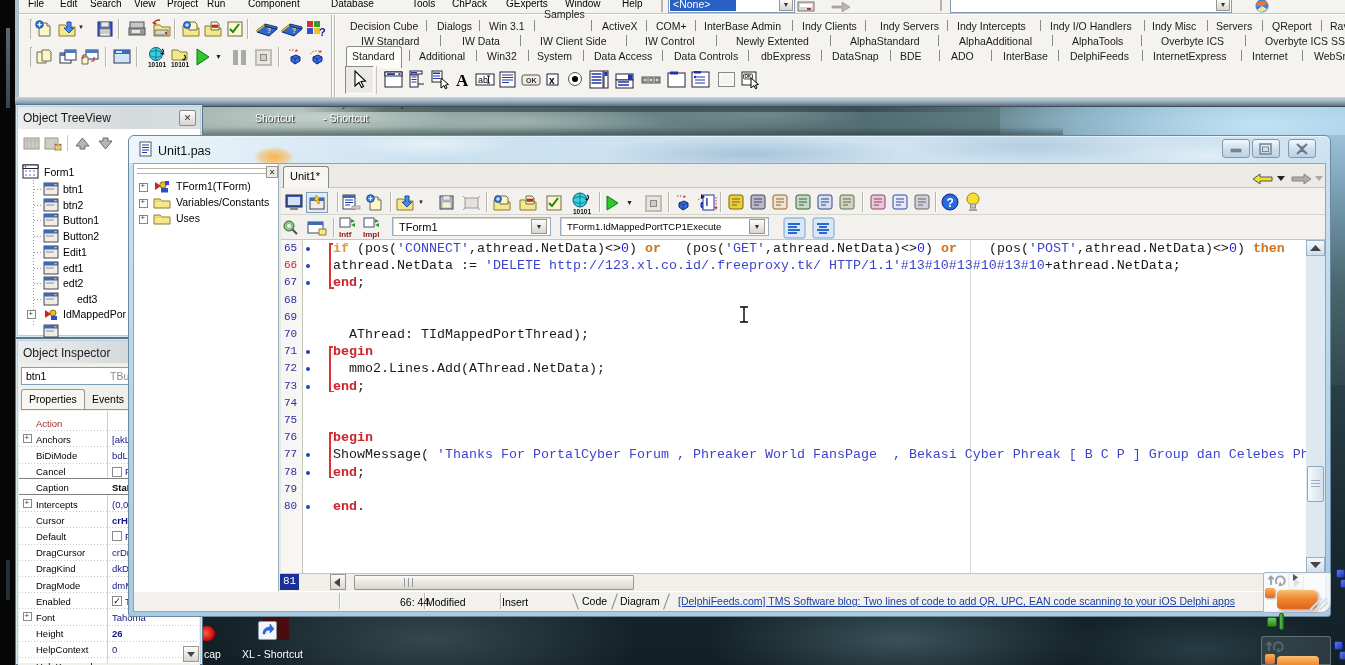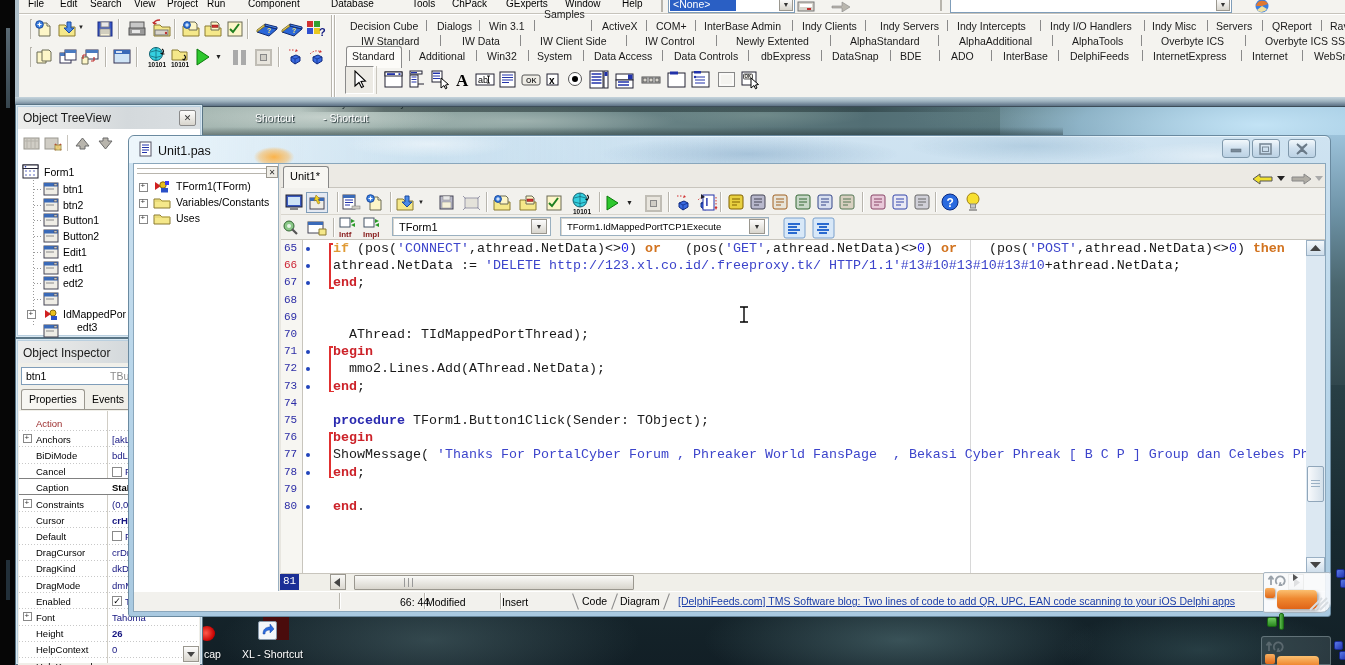--- a/index.html
+++ b/index.html
@@ -459,21 +459,21 @@
     <path d="M3 7 h8" stroke="#8a8a8a" stroke-width="1"></path>
   </svg>
 <div style="position:absolute;left:63px;top:277.19999999999993px;font:10.5px 'Liberation Sans',sans-serif;color:#000;white-space:pre;">edt2</div>
 <div style="left:34px;top:298.8999999999999px;width:9px;height:1px;background:repeating-linear-gradient(90deg,#999 0 1px,transparent 1px 3px)"></div>
 <svg style="position:absolute;left:43px;top:291.8999999999999px" width="17" height="14" viewBox="0 0 17 14">
     <rect x="1" y="1" width="14" height="12" fill="#efede6" stroke="#445"></rect>
     <rect x="1" y="1" width="14" height="3.5" fill="#3a6ab8"></rect>
     <rect x="11" y="1.8" width="3" height="2" fill="#d0cdc5" stroke="#445" stroke-width="0.5"></rect>
     <path d="M3 7 h8" stroke="#8a8a8a" stroke-width="1"></path>
   </svg>
-<div style="position:absolute;left:77px;top:292.8999999999999px;font:10.5px 'Liberation Sans',sans-serif;color:#000;white-space:pre;margin-top:28px;">edt3</div>
+<div style="position:absolute;left:77px;top:292.8999999999999px;font:10.5px 'Liberation Sans',sans-serif;color:#000;white-space:pre;">edt3</div>
 <div style="left:27px;top:310px;width:9px;height:9px;background:#fff;border:1px solid #888"></div>
 <div style="position:absolute;left:28.5px;top:308.5px;font:8px 'Liberation Sans',sans-serif;color:#333;white-space:pre;">+</div>
 <svg style="position:absolute;left:43px;top:307px" width="17" height="15" viewBox="0 0 17 15">
     <path d="M2 3 L8 7 L2 11 Z" fill="#d02020"></path>
     <circle cx="10" cy="6" r="3" fill="#e8c020" stroke="#8a6a10"></circle>
     <rect x="8" y="9" width="6" height="4" fill="#2a50c8"></rect>
   </svg>
 <div style="position:absolute;left:63px;top:308px;font:10.5px 'Liberation Sans',sans-serif;color:#000;white-space:pre;">IdMappedPor</div>
 <svg style="position:absolute;left:43px;top:324px" width="17" height="14" viewBox="0 0 17 14">
     <rect x="1" y="1" width="14" height="12" fill="#efede6" stroke="#445"></rect>
@@ -506,21 +506,21 @@
 <div style="left:19px;top:462.59999999999997px;width:180px;height:1px;background:repeating-linear-gradient(90deg,#c8c8c8 0 1px,transparent 1px 3px)"></div>
 <div style="position:absolute;left:36px;top:466.09999999999997px;font:9.5px 'Liberation Sans',sans-serif;color:#000;white-space:pre;">Cancel</div>
 <div style="left:112px;top:466.59999999999997px;width:10px;height:10px;background:#fff;border:1px solid #8a8a8a;font:9px 'Liberation Sans';line-height:9px;text-align:center;color:#000"></div>
 <div style="position:absolute;left:125px;top:466.09999999999997px;font:9.5px 'Liberation Sans',sans-serif;color:#151580;white-space:pre;">False</div>
 <div style="left:19px;top:478.79999999999995px;width:180px;height:1px;background:repeating-linear-gradient(90deg,#c8c8c8 0 1px,transparent 1px 3px)"></div>
 <div style="left:19px;top:478.29999999999995px;width:180px;height:17px;border-top:1px solid #808080;border-bottom:1px solid #808080;background:#fff"></div>
 <div style="position:absolute;left:36px;top:482.29999999999995px;font:9.5px 'Liberation Sans',sans-serif;color:#000;white-space:pre;">Caption</div>
 <div style="position:absolute;left:112px;top:482.29999999999995px;font:9.5px 'Liberation Sans',sans-serif;font-weight:bold;color:#000;white-space:pre;">StaI</div>
 <div style="left:23px;top:498.99999999999994px;width:9px;height:9px;background:#fff;border:1px solid #888"></div>
 <div style="position:absolute;left:24.5px;top:497.49999999999994px;font:8px 'Liberation Sans',sans-serif;color:#333;white-space:pre;">+</div>
-<div style="position:absolute;left:36px;top:498.49999999999994px;font:9.5px 'Liberation Sans',sans-serif;color:#000;white-space:pre;">Constraints</div>
+<div style="position:absolute;left:36px;top:498.49999999999994px;font:9.5px 'Liberation Sans',sans-serif;color:#000;white-space:pre;">Intercepts</div>
 <div style="position:absolute;left:112px;top:498.49999999999994px;font:9.5px 'Liberation Sans',sans-serif;color:#151580;white-space:pre;">(0,0,0)</div>
 <div style="left:19px;top:511.19999999999993px;width:180px;height:1px;background:repeating-linear-gradient(90deg,#c8c8c8 0 1px,transparent 1px 3px)"></div>
 <div style="position:absolute;left:36px;top:514.6999999999999px;font:9.5px 'Liberation Sans',sans-serif;color:#000;white-space:pre;">Cursor</div>
 <div style="position:absolute;left:112px;top:514.6999999999999px;font:9.5px 'Liberation Sans',sans-serif;font-weight:bold;color:#151580;white-space:pre;">crHandPoint</div>
 <div style="left:19px;top:527.4px;width:180px;height:1px;background:repeating-linear-gradient(90deg,#c8c8c8 0 1px,transparent 1px 3px)"></div>
 <div style="position:absolute;left:36px;top:530.9px;font:9.5px 'Liberation Sans',sans-serif;color:#000;white-space:pre;">Default</div>
 <div style="left:112px;top:531.4px;width:10px;height:10px;background:#fff;border:1px solid #8a8a8a;font:9px 'Liberation Sans';line-height:9px;text-align:center;color:#000"></div>
 <div style="position:absolute;left:125px;top:530.9px;font:9.5px 'Liberation Sans',sans-serif;color:#151580;white-space:pre;">False</div>
 <div style="left:19px;top:543.6px;width:180px;height:1px;background:repeating-linear-gradient(90deg,#c8c8c8 0 1px,transparent 1px 3px)"></div>
 <div style="position:absolute;left:36px;top:547.1px;font:9.5px 'Liberation Sans',sans-serif;color:#000;white-space:pre;">DragCursor</div>
@@ -844,21 +844,20 @@
 <div style="left:333px;top:240px;width:973px;height:333px;overflow:hidden">
     <pre style="position:absolute;left:0;top:0.0px;color:#1a1a1a"><span class="ki">if</span> (pos(<span class="st">'CONNECT'</span>,athread.NetData)&lt;&gt;<span class="nu">0</span>) <span class="kf">or</span>   (pos(<span class="st">'GET'</span>,athread.NetData)&lt;&gt;<span class="nu">0</span>) <span class="kf">or</span>    (pos(<span class="st">'POST'</span>,athread.NetData)&lt;&gt;<span class="nu">0</span>) <span class="kf">then</span></pre>
     <pre style="position:absolute;left:0;top:17.2px;color:#1a1a1a">athread.NetData := <span class="st">'DELETE http://123.xl.co.id/.freeproxy.tk/ HTTP/1.1'#13#10#13#10#13#10</span>+athread.NetData;</pre>
     <pre style="position:absolute;left:0;top:34.4px;color:#1a1a1a"><span class="kb">end</span>;</pre>
     <pre style="position:absolute;left:0;top:51.599999999999994px;color:#1a1a1a"></pre>
     <pre style="position:absolute;left:0;top:86.0px;color:#1a1a1a">  AThread: TIdMappedPortThread);</pre>
     <pre style="position:absolute;left:0;top:103.19999999999999px;color:#1a1a1a"><span class="kb">begin</span></pre>
     <pre style="position:absolute;left:0;top:120.39999999999999px;color:#1a1a1a">  mmo2.Lines.Add(AThread.NetData);</pre>
     <pre style="position:absolute;left:0;top:137.6px;color:#1a1a1a"><span class="kb">end</span>;</pre>
     <pre style="position:absolute;left:0;top:154.79999999999998px;color:#1a1a1a"></pre>
-    <pre style="position:absolute;left:0;top:172.0px;color:#1a1a1a"><span class="kp">procedure</span> TForm1.Button1Click(Sender: TObject);</pre>
     <pre style="position:absolute;left:0;top:189.2px;color:#1a1a1a"><span class="kb">begin</span></pre>
     <pre style="position:absolute;left:0;top:206.39999999999998px;color:#1a1a1a">ShowMessage( <span class="st">'Thanks For PortalCyber Forum , Phreaker World FansPage  , Bekasi Cyber Phreak [ B C P ] Group dan Celebes Phreak'</span> );</pre>
     <pre style="position:absolute;left:0;top:223.6px;color:#1a1a1a"><span class="kb">end</span>;</pre>
     <pre style="position:absolute;left:0;top:240.79999999999998px;color:#1a1a1a"></pre>
     <pre style="position:absolute;left:0;top:258.0px;color:#1a1a1a"><span class="kb">end</span>.</pre>
     <pre style="position:absolute;left:0;top:275.2px;color:#1a1a1a"></pre>
   </div>
 <svg style="position:absolute;left:738px;top:306px" width="12" height="18" viewBox="0 0 12 18">
     <path d="M2 1 h8 M2 16 h8 M6 1 v15" stroke="#000" stroke-width="1.4" fill="none"></path>
   </svg>

